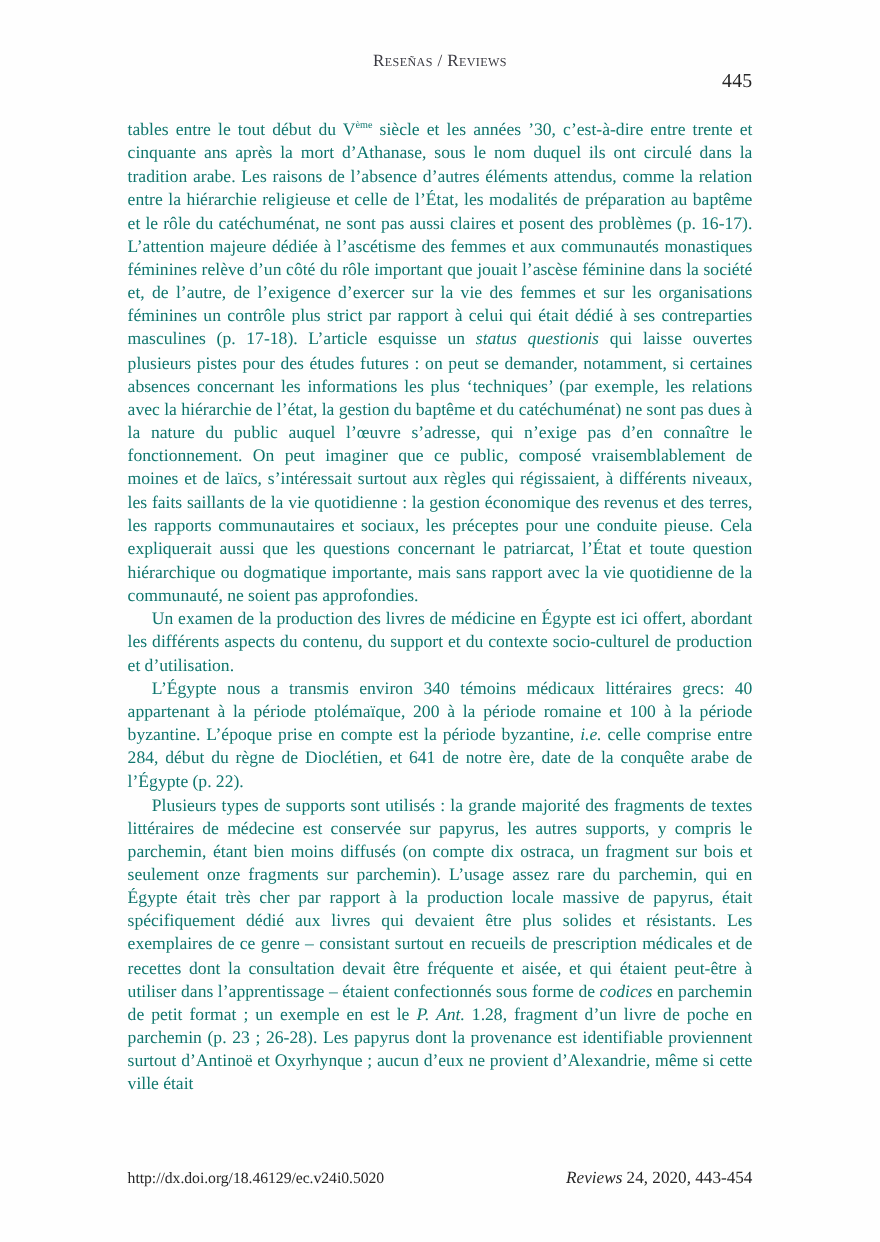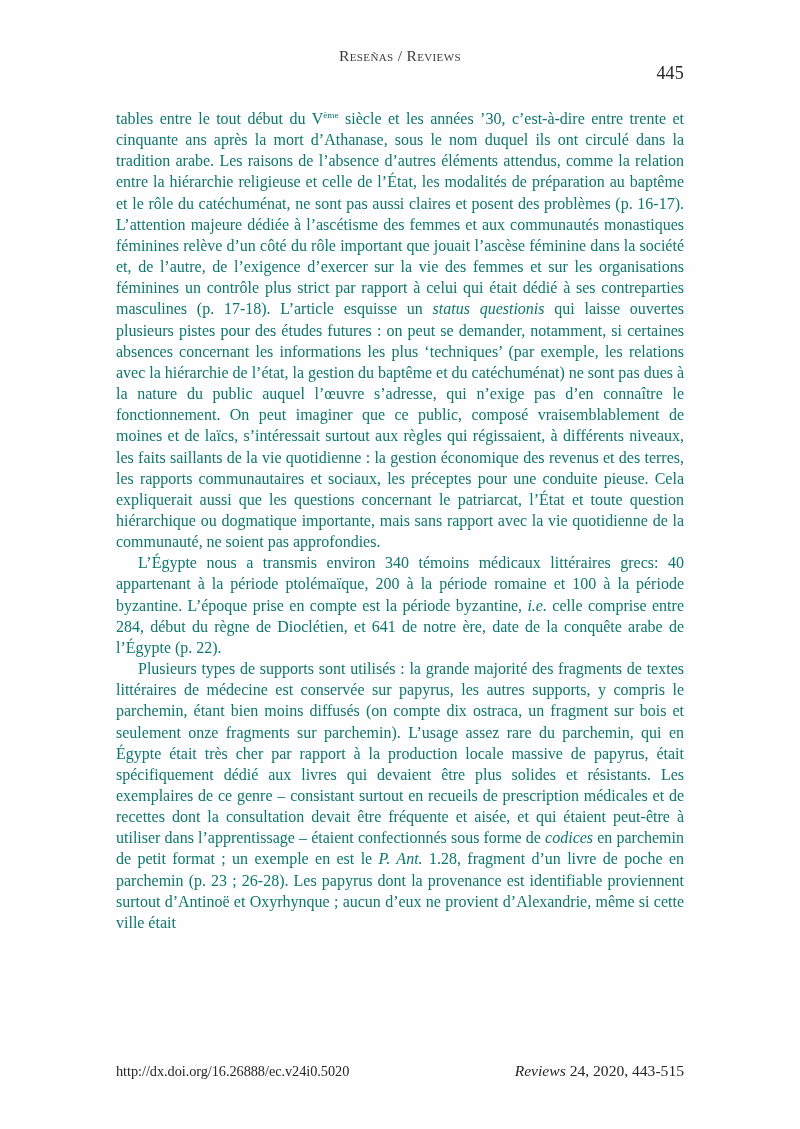--- a/index.html
+++ b/index.html
@@ -118,24 +118,25 @@
 
 <div class="page">
 
   <div class="running-head">
     <span class="running-head-title">Reseñas / Reviews</span>
     <span class="page-number">445</span>
   </div>
 
   <div class="text-column" id="text-column">
       <p class="para"><span>tables entre le tout début du V</span><sup class="ord">ème</sup><span> siècle et les années ’30, c’est-à-dire entre trente et cinquante ans après la mort d’Athanase, sous le nom duquel ils ont circulé dans la tradition arabe. Les raisons de l’absence d’autres éléments attendus, comme la relation entre la hiérarchie religieuse et celle de l’État, les modalités de préparation au baptême et le rôle du catéchuménat, ne sont pas aussi claires et posent des problèmes (p. 16-17). L’attention majeure dédiée à l’ascétisme des femmes et aux communautés monastiques féminines relève d’un côté du rôle important que jouait l’ascèse féminine dans la société et, de l’autre, de l’exigence d’exercer sur la vie des femmes et sur les organisations féminines un contrôle plus strict par rapport à celui qui était dédié à ses contreparties masculines (p. 17-18). L’article esquisse un </span><i>status questionis</i><span> qui laisse ouvertes plusieurs pistes pour des études futures : on peut se demander, notamment, si certaines absences concernant les informations les plus ‘techniques’ (par exemple, les relations avec la hiérarchie de l’état, la gestion du baptême et du catéchuménat) ne sont pas dues à la nature du public auquel l’œuvre s’adresse, qui n’exige pas d’en connaître le fonctionnement. On peut imaginer que ce public, composé vraisemblablement de moines et de laïcs, s’intéressait surtout aux règles qui régissaient, à différents niveaux, les faits saillants de la vie quotidienne : la gestion économique des revenus et des terres, les rapports communautaires et sociaux, les préceptes pour une conduite pieuse. Cela expliquerait aussi que les questions concernant le patriarcat, l’État et toute question hiérarchique ou dogmatique importante, mais sans rapport avec la vie quotidienne de la communauté, ne soient pas approfondies.</span></p>
+      <p class="para indent"><span>Un examen de la production des livres de médicine en Égypte est ici offert, abordant les différents aspects du contenu, du support et du contexte socio-culturel de production et d’utilisation.</span></p>
       <p class="para indent"><span>L’Égypte nous a transmis environ 340 témoins médicaux littéraires grecs: 40 appartenant à la période ptolémaïque, 200 à la période romaine et 100 à la période byzantine. L’époque prise en compte est la période byzantine, </span><i>i.e.</i><span> celle comprise entre 284, début du règne de Dioclétien, et 641 de notre ère, date de la conquête arabe de l’Égypte (p. 22).</span></p>
       <p class="para indent"><span>Plusieurs types de supports sont utilisés : la grande majorité des fragments de textes littéraires de médecine est conservée sur papyrus, les autres supports, y compris le parchemin, étant bien moins diffusés (on compte dix ostraca, un fragment sur bois et seulement onze fragments sur parchemin). L’usage assez rare du parchemin, qui en Égypte était très cher par rapport à la production locale massive de papyrus, était spécifiquement dédié aux livres qui devaient être plus solides et résistants. Les exemplaires de ce genre – consistant surtout en recueils de prescription médicales et de recettes dont la consultation devait être fréquente et aisée, et qui étaient peut-être à utiliser dans l’apprentissage – étaient confectionnés sous forme de </span><i>codices</i><span> en parchemin de petit format ; un exemple en est le </span><i>P. Ant.</i><span> 1.28, fragment d’un livre de poche en parchemin (p. 23 ; 26-28). Les papyrus dont la provenance est identifiable proviennent surtout d’Antinoë et Oxyrhynque ; aucun d’eux ne provient d’Alexandrie, même si cette ville était</span></p>
     </div>
 
   <div class="footer">
-    <span class="footer-doi">http://dx.doi.org/16.26888/ec.v24i0.5020</span>
+    <span class="footer-doi">http://dx.doi.org/18.46129/ec.v24i0.5020</span>
     <span class="footer-cite">
-      <span class="journal">Reviews</span><span> 24, 2020, 443-515</span>
+      <span class="journal">Reviews</span><span> 24, 2020, 443-454</span>
     </span>
   </div>
 
 </div>
 
 </body></html>

